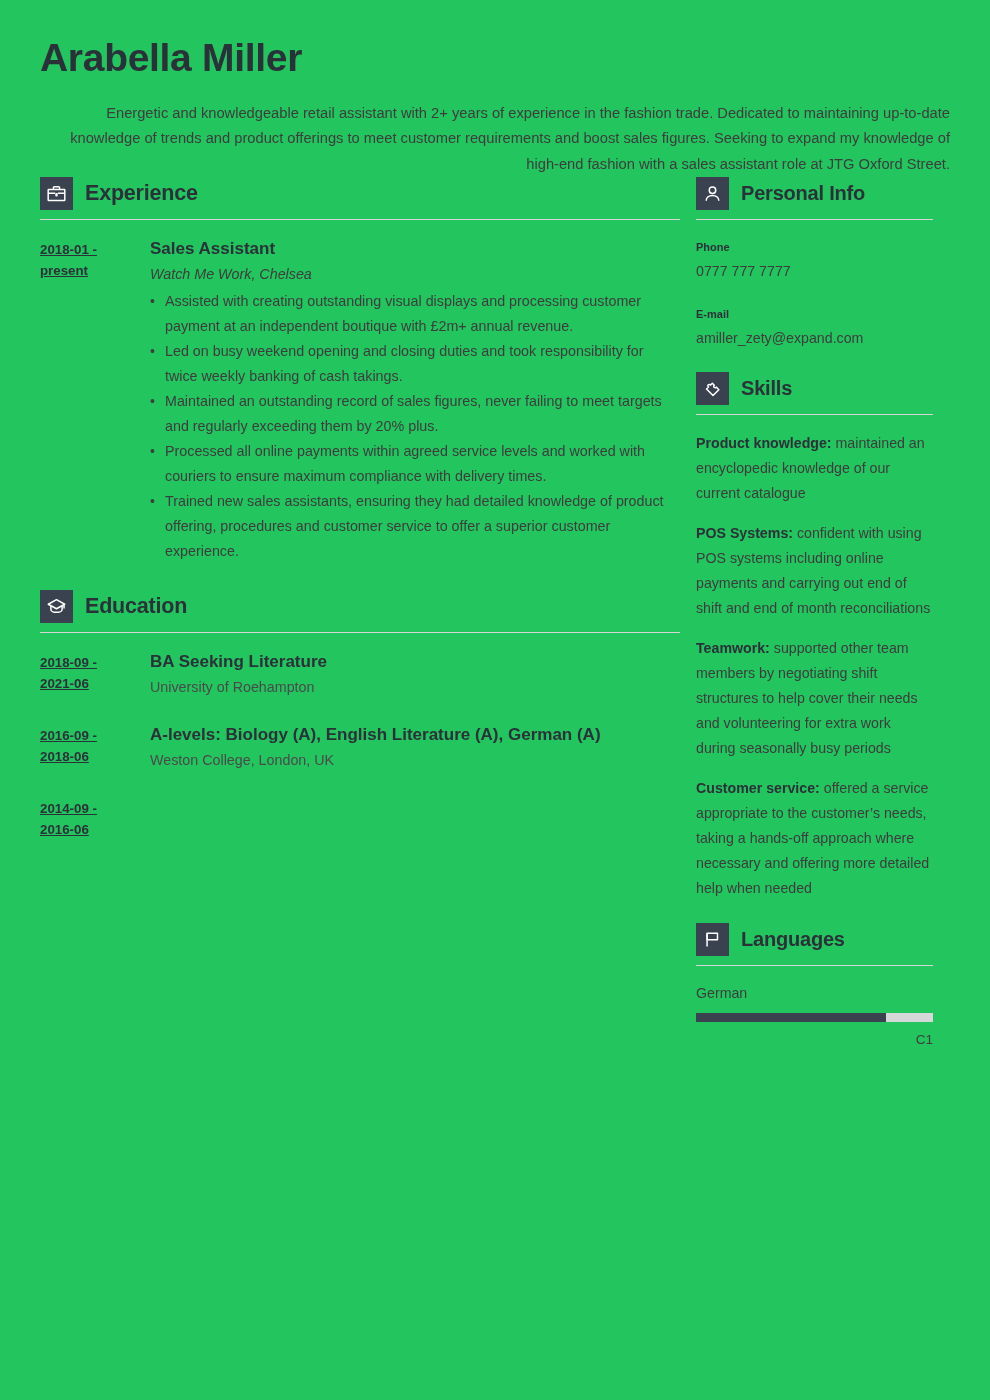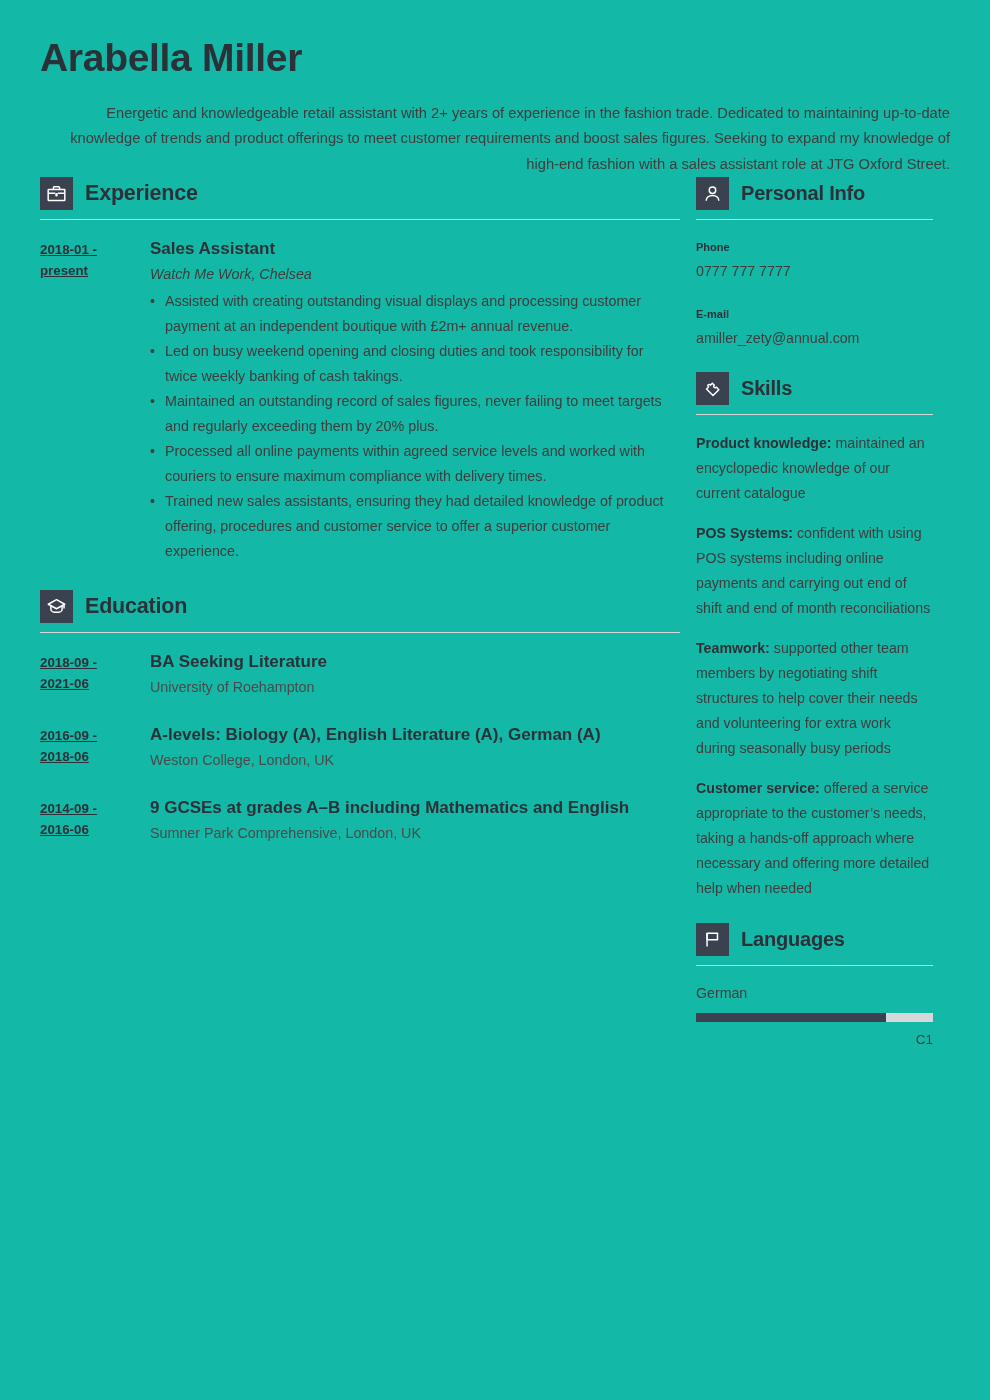--- a/index.html
+++ b/index.html
@@ -14,21 +14,21 @@
     font-family: "Liberation Sans", sans-serif;
     color: #3c3c3c;
     -webkit-font-smoothing: antialiased;
   }
 
   .page {
     position: relative;
     width: 990px;
     height: 1400px;
     padding: 36px 40px 0 40px;
-    background: #14b8a6;
+    background: #22c55e;
   }
 
   
   .cv-name {
     font-size: 39px;
     font-weight: bold;
     color: #2b3138;
     letter-spacing: -0.3px;
     line-height: 1.15;
     margin-bottom: 20px;
@@ -284,24 +284,20 @@
           </div>
         </div>
 
         <div class="edu-gap"></div>
 
         <div class="entry">
           <div class="entry-dates">
             <div>2014-09 -</div>
             <div>2016-06</div>
           </div>
-          <div class="entry-body">
-            <div class="entry-title">9 GCSEs at grades A–B including Mathematics and English</div>
-            <div class="entry-sub plain">Sumner Park Comprehensive, London, UK</div>
-          </div>
         </div>
       </div>
 
     </div>
 
     <div class="col-side">
 
       <div class="section">
         <div class="section-head">
           <span class="sec-icon" style="background: rgb(58, 66, 80);">
@@ -313,21 +309,21 @@
           <span class="sec-title">Personal Info</span>
         </div>
         <div class="sec-rule"></div>
 
         <div class="side-block">
           <div class="side-label">Phone</div>
           <div class="side-value">0777 777 7777</div>
         </div>
         <div class="side-block">
           <div class="side-label">E-mail</div>
-          <div class="side-value">amiller_zety@annual.com</div>
+          <div class="side-value">amiller_zety@expand.com</div>
         </div>
       </div>
 
       <div class="section side-section">
         <div class="section-head">
           <span class="sec-icon" style="background: rgb(58, 66, 80);">
             <svg width="22" height="22" viewBox="0 0 24 24" fill="none" stroke="#ffffff" stroke-width="1.6" stroke-linejoin="round">
               <g transform="rotate(-45 12 12)">
                 <path d="M7 7h3.1a1.5 1.5 0 1 1 2.9 0H16v3.1a1.5 1.5 0 1 0 0 2.9V17H7V7z"></path>
               </g>

